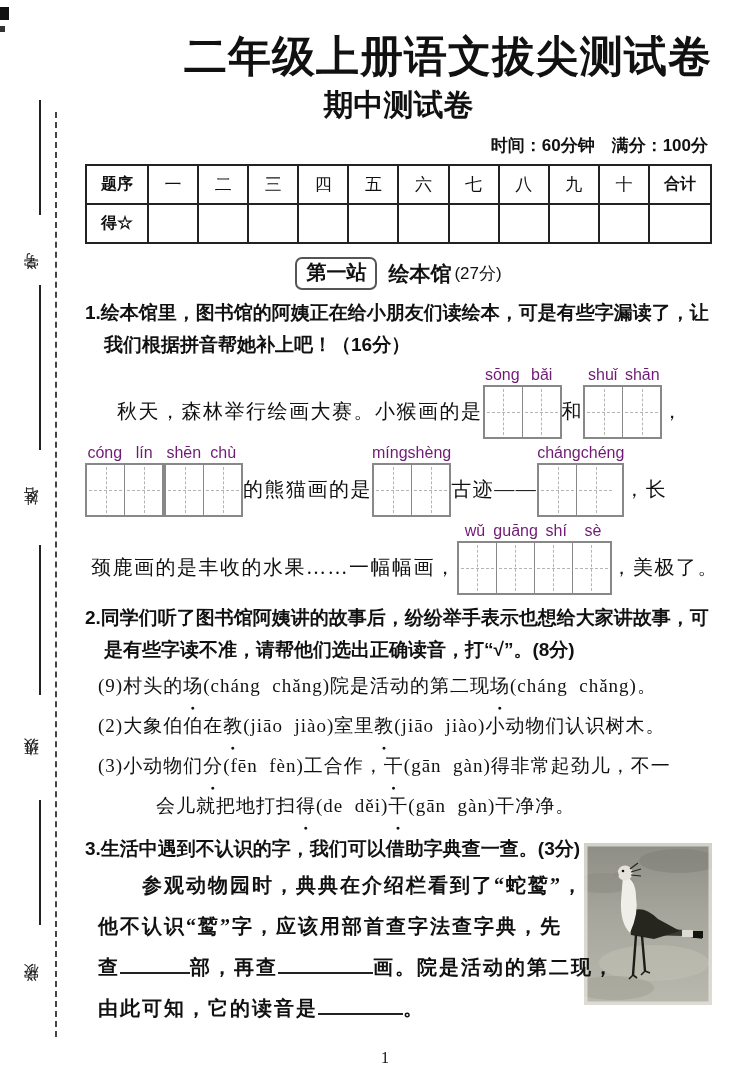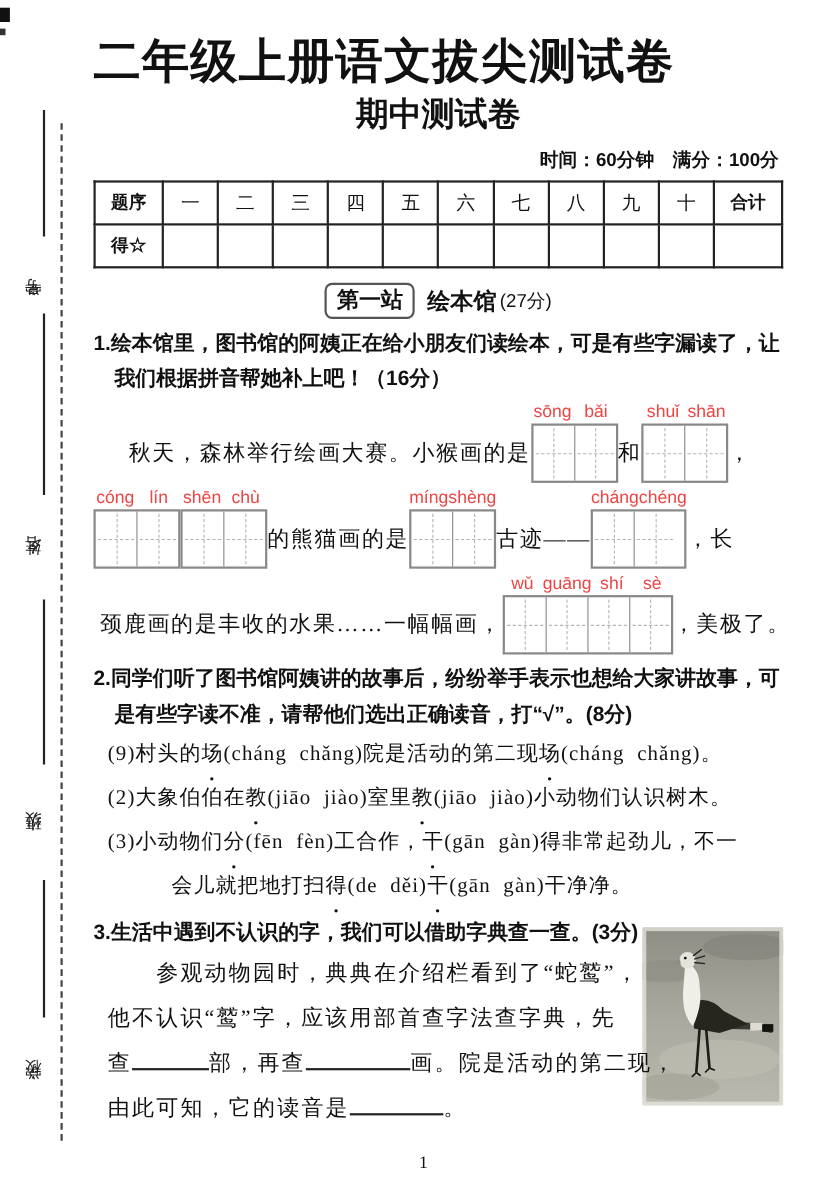--- a/index.html
+++ b/index.html
@@ -11,21 +11,21 @@
   .corner-mark{position:absolute;left:0;top:7px;width:9px;height:13px;background:#111;}
   .corner-dot{position:absolute;left:0;top:26px;width:5px;height:6px;background:#333;}
   .fold-line{position:absolute;left:55px;top:112px;height:925px;border-left:2px dashed #444;}
   .wline{position:absolute;left:39px;border-left:2px solid #222;width:0;}
   .slabel{
     position:absolute;left:22px;writing-mode:vertical-rl;transform:rotate(180deg);
     font-size:15px;letter-spacing:3px;color:#222;font-weight:500;
   }
   
   .main{position:absolute;left:85px;top:0;width:627px;}
-  .title{margin-top:30px;text-align:left;font-size:43px;font-weight:900;letter-spacing:1px;line-height:52px;}
+  .title{margin-top:30px;text-align:right;font-size:43px;font-weight:900;letter-spacing:1px;line-height:52px;}
   .subtitle{text-align:center;font-size:30px;font-weight:800;margin-top:4px;line-height:38px;}
   .meta{text-align:right;font-size:17px;font-weight:700;margin:10px 4px 7px 0;}
   
   table.score{width:100%;border-collapse:collapse;table-layout:fixed;}
   table.score td{border:2px solid #222;height:37px;text-align:center;vertical-align:middle;padding:0;}
   td.t-label{font-size:16px;font-weight:700;}
   td.t-col{font-size:17px;font-weight:500;}
   col.c-first{width:62px;} col.c-last{width:62px;}
   
   .section{margin:13px 0 6px;text-align:center;}
@@ -34,35 +34,35 @@
   .sec-points{font-size:17px;font-weight:400;margin-left:3px;vertical-align:middle;margin-top:24px;}
   
   .q{margin-top:7px;}
   .prompt-line{font-size:19px;font-weight:600;line-height:32px;white-space:nowrap;}
   .prompt-cont{padding-left:19px;}
   .qnum{font-weight:600;}
   
   .fill-line{display:flex;align-items:flex-end;margin-top:3px;}
   .kai{font-family:"Liberation Serif",serif;font-size:20px;letter-spacing:1.5px;white-space:pre;margin-bottom:14px;}
   .pbox{display:flex;flex-direction:column;}
-  .pin-row{display:flex;font-size:16px;line-height:21px;color:#ef4444;}
+  .pin-row{display:flex;font-size:16px;line-height:21px;color:#701a75;}
   .pin-syl{flex:1;text-align:center;white-space:nowrap;}
   .cells{display:flex;border:2px solid #888;background:#fff;}
   .cell{width:37px;height:50px;position:relative;}
   .cell + .cell{border-left:1px solid #888;}
   .cell::before{content:"";position:absolute;left:2px;right:2px;top:50%;border-top:1px dashed #b5b5b5;}
   .cell::after{content:"";position:absolute;top:2px;bottom:2px;left:50%;border-left:1px dashed #b5b5b5;}
   
   .sub-item{font-family:"Liberation Serif",serif;font-size:19px;letter-spacing:1px;line-height:40px;padding-left:13px;white-space:nowrap;}
   .sub-item span{white-space:pre;}
   .em{position:relative;display:inline-block;}
   .em::after{content:"●";position:absolute;font-size:7px;left:50%;bottom:-6px;transform:translateX(-50%);line-height:7px;}
   
   .q3-line{font-family:"Liberation Serif",serif;font-size:20px;letter-spacing:2px;line-height:41px;padding-left:13px;white-space:nowrap;}
-  .q3-line span{white-space:pre;}
+  .q3-line span{white-space:pre;font-weight:bold;}
   .blank{display:inline-block;border-bottom:2px solid #222;height:14px;vertical-align:baseline;}
   .bird{float:right;width:128px;height:162px;margin:10px 0 4px 12px;}
   
   .footer{position:absolute;bottom:12px;left:85px;width:600px;text-align:center;font-size:16px;font-family:"Liberation Serif",serif;}
 </style>
 </head>
 <body>
 
 <div class="corner-mark"></div>
 <div class="corner-dot"></div>

